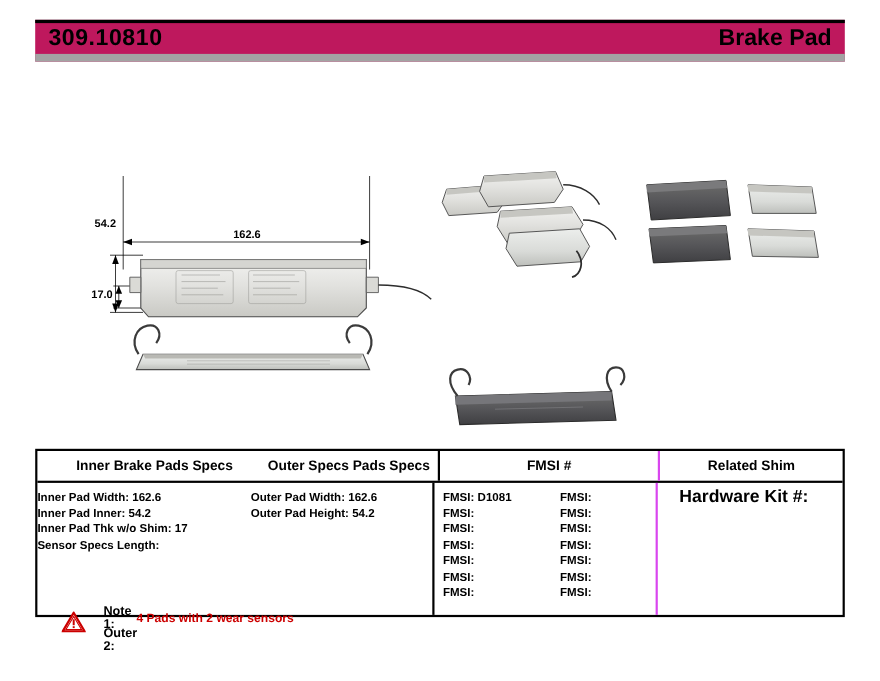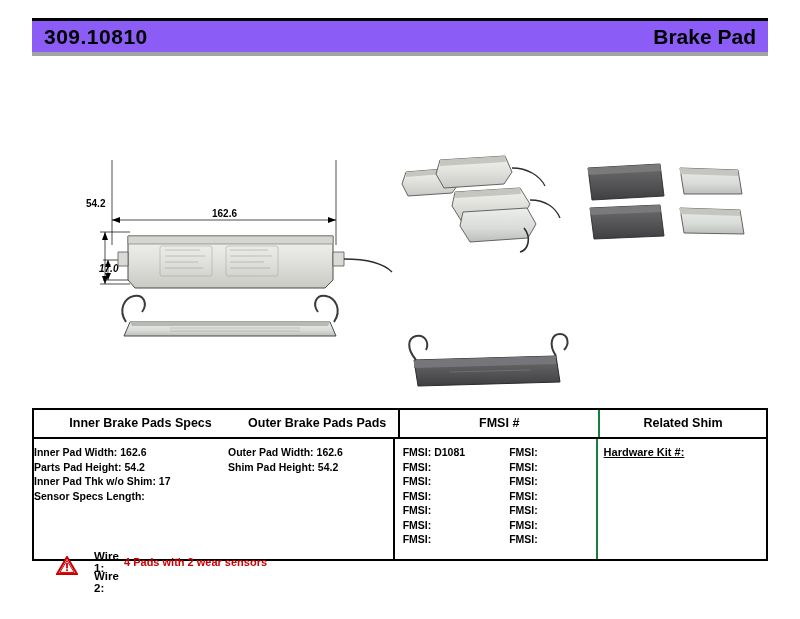--- a/index.html
+++ b/index.html
@@ -16,23 +16,23 @@
     overflow: hidden;
   }
 
   
   .header {
     position: absolute;
     left: 32px;
     top: 18px;
     width: 736px;
     height: 38px;
-    background: #8b5cf6;
+    background: #be185d;
     border-top: 3px solid #000000;
-    border-bottom: 4px solid #a3a3a3;
+    border-bottom: 7px solid #a3a3a3;
     display: flex;
     align-items: center;
     justify-content: space-between;
     box-sizing: border-box;
   }
   .header .part-number {
     font-size: 21px;
     font-weight: bold;
     letter-spacing: 0.5px;
     padding-left: 12px;
@@ -76,21 +76,21 @@
     padding-left: 11px;
   }
   .spec-table > .tbody {
     display: flex;
   }
   .col {
     box-sizing: border-box;
   }
   .col.c1 { width: 26.5%; }
   .col.c2 { width: 22.5%; }
-  .col.c3 { width: 28.0%; border-left: 2px solid #000000; border-right: 2px solid #15803d; }
+  .col.c3 { width: 28.0%; border-left: 2px solid #000000; border-right: 2px solid #d946ef; }
   .col.c4 { width: 23.0%; }
 
   .thead .col {
     text-align: center;
     font-size: 12.5px;
     font-weight: bold;
     padding: 6px 2px 7px 2px;
   }
   .thead .col.c2 { border-right: 0; }
   .thead .col.c1 { }
@@ -122,25 +122,24 @@
     width: 50%;
     padding-left: 8px;
     box-sizing: border-box;
   }
   .fmsi-row .lbl-right {
     width: 50%;
     padding-left: 14px;
     box-sizing: border-box;
   }
   .related-line {
-    font-size: 11px;
-    font-weight: bold;
-    padding-left: 6px;
+    font-size: 16px;
+    font-weight: bold;
+    padding-left: 20px;
     line-height: 14.5px;
-    text-decoration: underline;
   }
 
   
   .notes {
     position: absolute;
     left: 56px;
     top: 552px;
     width: 500px;
   }
   .note-row {
@@ -174,21 +173,21 @@
 
 <div class="header">
   <div class="part-number">309.10810</div>
   <div class="doc-title">Brake Pad</div>
 </div>
 
 <div class="drawing-area">
 
   <div class="dim-label" style="left:212px; top:148px;">162.6</div>
   <div class="dim-label" style="left:86px; top:138px;">54.2</div>
-  <div class="dim-label" style="left:99px; top:203px;font-style:italic;">17.0</div>
+  <div class="dim-label" style="left:83px; top:203px;">17.0</div>
 
   <svg width="800" height="330" viewBox="0 0 800 330" style="position:absolute; left:0; top:0;">
     <defs>
       <linearGradient id="padGrad" x1="0" y1="0" x2="0" y2="1">
         <stop offset="0%" stop-color="#f2f2f0"></stop>
         <stop offset="45%" stop-color="#e2e2df"></stop>
         <stop offset="100%" stop-color="#c9c9c4"></stop>
       </linearGradient>
       <linearGradient id="darkGrad" x1="0" y1="0" x2="0" y2="1">
         <stop offset="0%" stop-color="#6e6e6c"></stop>
@@ -302,52 +301,52 @@
 
       <path d="M556,296 C548,284 552,274 560,274 C568,274 570,284 564,290" fill="none" stroke="#3a3a3a" stroke-width="2"></path>
     </g>
 
   </svg>
 </div>
 
 <div class="spec-table">
   <div class="thead">
     <div class="col c1">Inner Brake Pads Specs</div>
-    <div class="col c2">Outer Brake Pads Pads</div>
+    <div class="col c2">Outer Specs Pads Specs</div>
     <div class="col c3">FMSI #</div>
     <div class="col c4">Related Shim</div>
   </div>
   <div class="tbody">
 
     <div class="col c1">
       <div class="spec-line">
         <span>Inner Pad Width:</span>
         <span class="val">162.6</span>
       </div>
       <div class="spec-line">
-        <span>Parts Pad Height:</span>
+        <span>Inner Pad Inner:</span>
         <span class="val">54.2</span>
       </div>
       <div class="spec-line">
         <span>Inner Pad Thk w/o Shim:</span>
         <span class="val">17</span>
       </div>
       <div class="spec-line">
         <span>Sensor Specs Length:</span>
         <span class="val"></span>
       </div>
     </div>
 
     <div class="col c2">
       <div class="spec-line">
         <span>Outer Pad Width:</span>
         <span class="val">162.6</span>
       </div>
       <div class="spec-line">
-        <span>Shim Pad Height:</span>
+        <span>Outer Pad Height:</span>
         <span class="val">54.2</span>
       </div>
     </div>
 
     <div class="col c3">
       <div class="fmsi-row">
         <div class="lbl-left">
           <span>FMSI:</span>
           <span>D1081</span>
         </div>
@@ -426,20 +425,20 @@
 </div>
 
 <div class="notes">
   <svg class="warn-icon" viewBox="0 0 22 19">
     <polygon points="11,1 21,18 1,18" fill="#ffffff" stroke="#cc0000" stroke-width="2"></polygon>
     <polygon points="11,4.5 18.2,16.4 3.8,16.4" fill="#ffffff" stroke="#cc0000" stroke-width="1"></polygon>
     <rect x="10.1" y="7" width="1.8" height="5.4" fill="#cc0000"></rect>
     <rect x="10.1" y="13.3" width="1.8" height="1.7" fill="#cc0000"></rect>
   </svg>
   <div class="note-row">
-    <div class="note-label">Wire 1:</div>
+    <div class="note-label">Note 1:</div>
     <div class="note-text">4 Pads with 2 wear sensors</div>
   </div>
   <div class="note-row">
-    <div class="note-label">Wire 2:</div>
+    <div class="note-label">Outer 2:</div>
     <div class="note-text"></div>
   </div>
 </div>
 
 </body></html>

